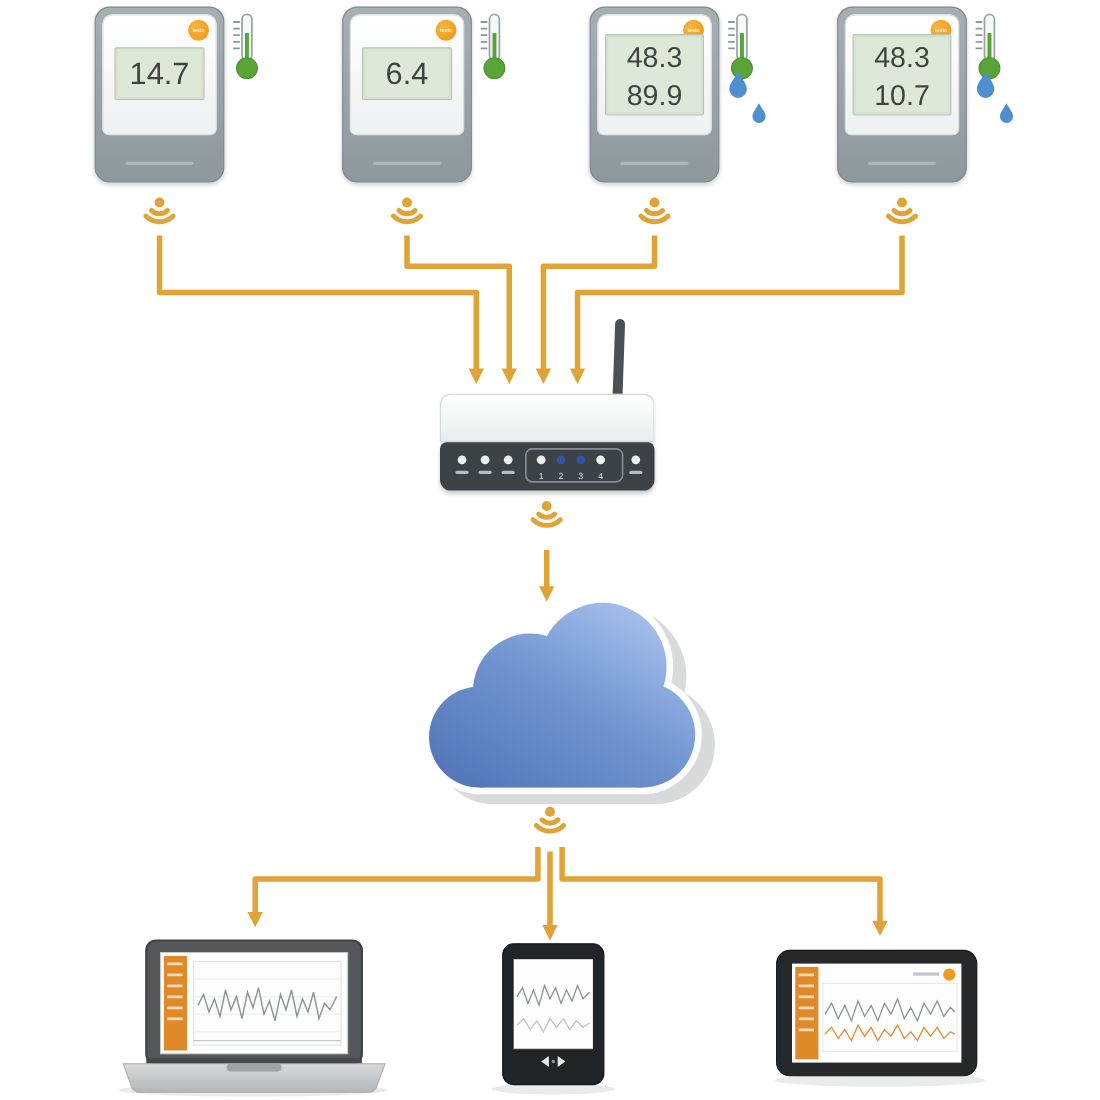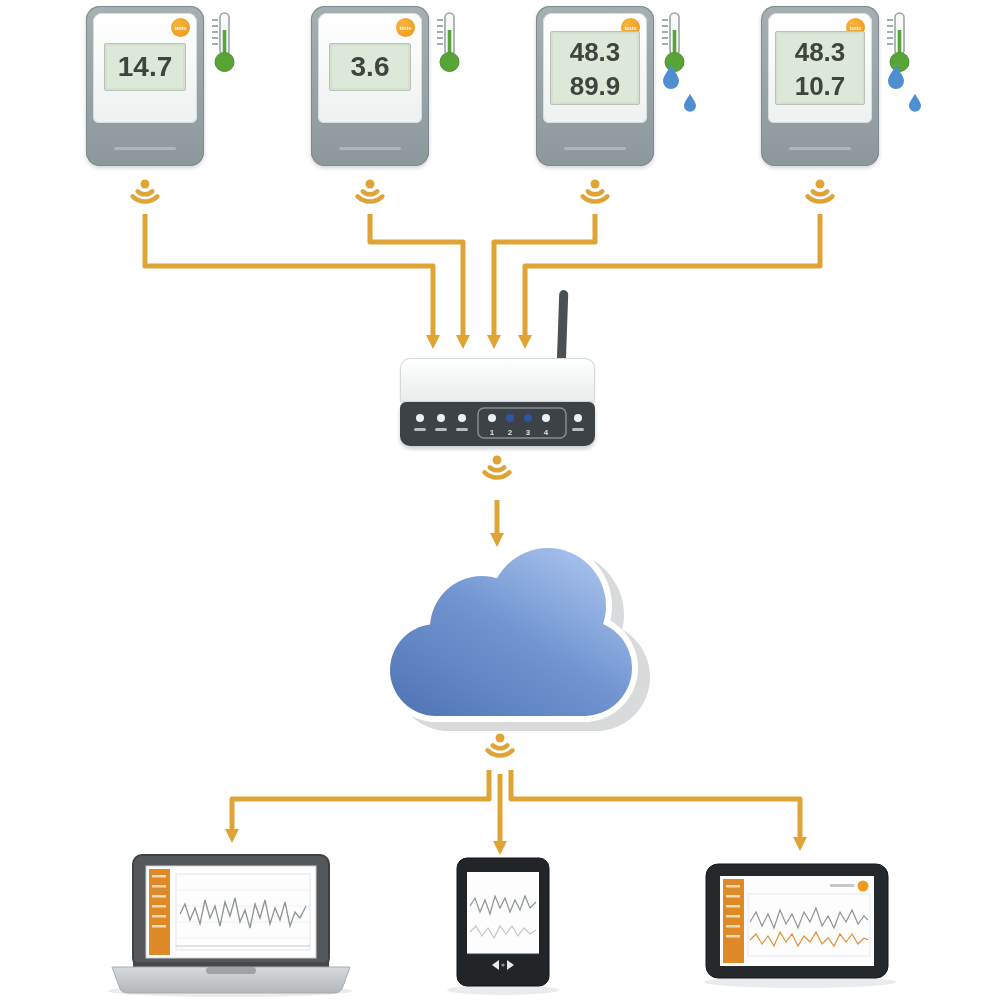--- a/index.html
+++ b/index.html
@@ -1,17 +1,17 @@
 <!DOCTYPE html>
 <html><head>
 <meta charset="utf-8">
 <style>
   html,body{margin:0;padding:0;background:#fff;}
   .stage{position:relative;width:1000px;height:1000px;background:#ffffff;
-         font-family:"Liberation Sans", sans-serif;overflow:hidden;font-weight:bold;}
+         font-family:"Liberation Sans", sans-serif;overflow:hidden;}
   .layer-svg{position:absolute;left:0;top:0;z-index:1;}
 
   
   .logger{position:absolute;top:6px;width:118px;height:160px;z-index:2;}
   .logger-shell{position:absolute;inset:0;background:linear-gradient(#A6B0B3,#8C989C);
     border-radius:14px;box-shadow:0 2px 4px rgba(0,0,0,.18), inset 0 0 0 1px #7E8A8E;}
   .logger-face{position:absolute;left:7px;right:7px;top:7px;height:110px;
     background:linear-gradient(#ffffff,#eef1f1);border-radius:9px 9px 6px 6px;
     box-shadow:inset 0 0 0 1px #d8dcdc;}
   .logger-groove{position:absolute;left:28px;right:28px;bottom:16px;height:3px;
@@ -215,21 +215,21 @@
     </svg>
   </div>
 
   <div class="logger" style="left:311px">
     <div class="logger-shell"></div>
     <div class="logger-face">
       <div class="testo-logo">
         <span>testo</span>
       </div>
       <div class="lcd lcd-single">
-        <span>3.6</span>
+        <span>6.4</span>
       </div>
     </div>
     <div class="logger-groove"></div>
     <svg class="sensor-temp" width="36" height="64" viewBox="0 0 36 64">
       <g stroke="#8C969A" stroke-width="1.6">
           <line x1="7" y1="10" x2="13" y2="10"></line>
           <line x1="7" y1="16" x2="13" y2="16"></line>
           <line x1="7" y1="22" x2="13" y2="22"></line>
           <line x1="7" y1="28" x2="13" y2="28"></line>
           <line x1="7" y1="34" x2="13" y2="34"></line>

